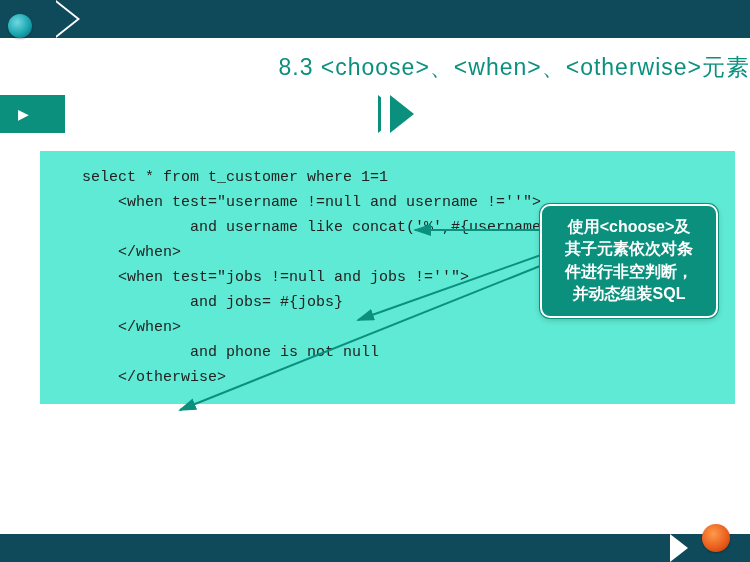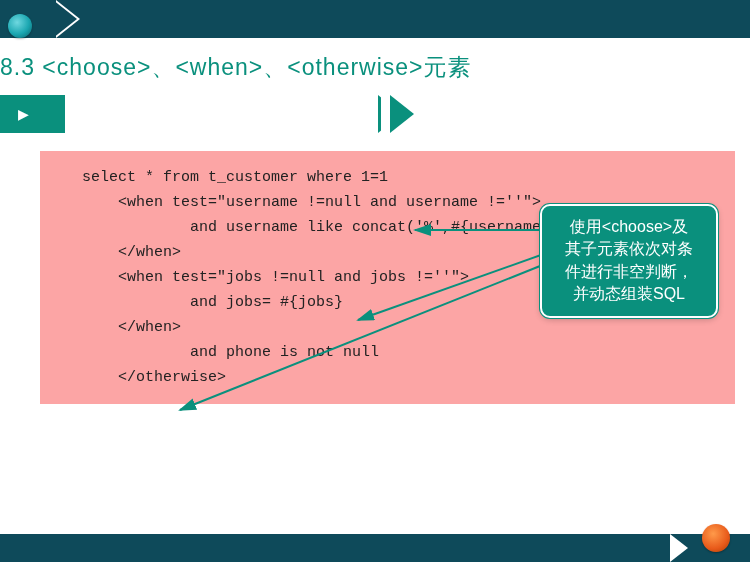--- a/index.html
+++ b/index.html
@@ -37,21 +37,21 @@
   .bullet-tl {
     position: absolute;
     left: 8px; top: 14px;
     width: 24px; height: 24px;
     border-radius: 50%;
     background: radial-gradient(circle at 38% 35%, #6fd8e0 0%, #1aa6b0 55%, #0a5d66 100%);
     box-shadow: 0 1px 2px rgba(0,0,0,.3);
     z-index: 5;
   }
   .title {
-    text-align: left;
+    text-align: right;
     color: #0a907d;
     font-size: 23px;
     padding: 14px 0 8px;
     letter-spacing: 1px;
   }
   .section-banner {
     position: relative;
     height: 38px;
     margin-top: 4px;
   }
@@ -77,21 +77,21 @@
   .section-banner .c1 { border-left: 24px solid #0a907d; }
   .section-banner .c2 { border-left: 24px solid #fff; }
   .section-banner .c3 { border-left: 24px solid #0a907d; }
   .bullet-arrow {
     margin-right: 8px;
     font-size: 14px;
   }
   .code-area {
     margin: 18px 0 0 40px;
     width: 695px;
-    background: #fca5a5;
+    background: #5eead4;
     padding: 14px 0 14px 42px;
     font-family: Consolas, "Courier New", monospace;
     font-size: 15px;
     color: #222;
     line-height: 1.0;
     position: relative;
   }
   .code-area div { white-space: pre; padding: 5px 0; }
   .callout {
     position: absolute;
@@ -101,20 +101,21 @@
     background: #0a907d;
     color: #fff;
     border: 2px solid #fff;
     border-radius: 10px;
     padding: 10px 20px;
     font-size: 16px;
     text-align: center;
     line-height: 1.4;
     box-shadow: 0 0 0 1px #0a907d, 0 2px 6px rgba(0,0,0,.2);
     z-index: 10;
+    font-weight: bold;
   }
   .arrows {
     position: absolute;
     left: 0; top: 0;
     width: 750px; height: 562px;
     pointer-events: none;
     z-index: 8;
   }
   .bottom-bar {
     position: absolute;

